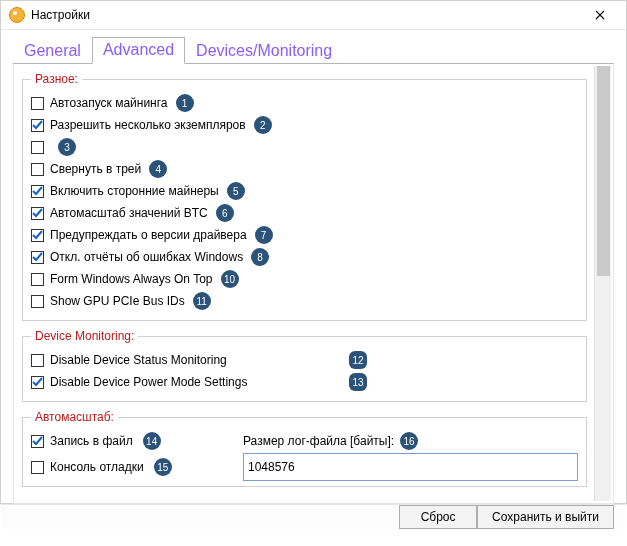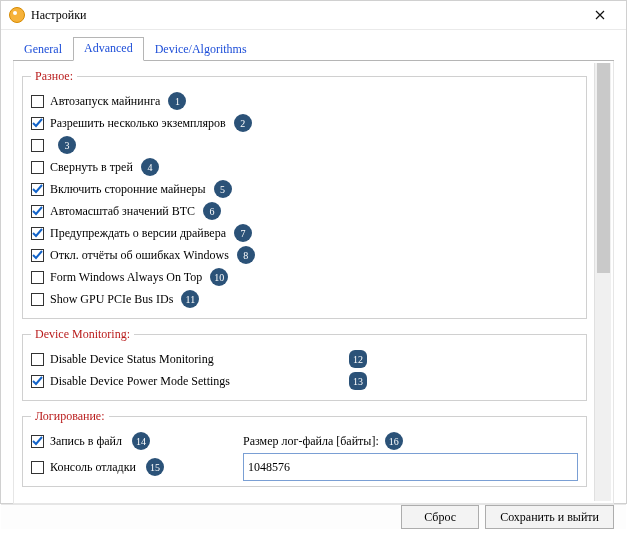--- a/index.html
+++ b/index.html
@@ -6,21 +6,21 @@
   html, body { margin: 0; padding: 0; }
   body {
     font-family: "Segoe UI", Tahoma, Arial, sans-serif;
     font-size: 12px;
     background: #fff;
     color: #000;
     width: 627px;
     height: 546px;
     overflow: hidden;
   }
-  .window { width: 627px; height: 504px; display: flex; flex-direction: column; border: 1px solid #d0d0d0; font-family: Liberation Serif, serif; }
+  .window { width: 627px; height: 504px; display: flex; flex-direction: column; border: 1px solid #d0d0d0; }
   .titlebar {
     height: 30px; display: flex; align-items: center; padding: 0 6px 0 8px;
     background: #fff; border-bottom: 1px solid #eaeaea;
   }
   .title-ico {
     width: 16px; height: 16px; border-radius: 50%;
     background: #f6b23a; border: 1px solid #d68a00;
     margin-right: 6px; position: relative;
   }
   .title-ico::after { content: ""; position: absolute; left:3px; top:3px; width:4px; height:4px; background:#fff; border-radius:50%; }
@@ -28,21 +28,21 @@
   .close-btn {
     width: 40px; height: 28px; display: flex; align-items: center; justify-content: center;
     font-size: 14px; color: #333; cursor: default;
   }
   .tabs-wrap { padding: 6px 12px 0 12px; }
   .tabs {
     display: flex; align-items: flex-end; position: relative;
     border-bottom: 1px solid #b5b5b5;
   }
   .tab {
-    padding: 3px 10px 4px 10px; font-size: 12px; color: #1d4ed8;
+    padding: 3px 10px 4px 10px; font-size: 16px; color: #8b5cf6;
     border: 1px solid transparent; border-bottom: none; position: relative;
     bottom: -1px; margin-right: 0;
   }
   .tab.active {
     border: 1px solid #b5b5b5; border-bottom: 1px solid #fff; background: #fff;
   }
   .scroll-area {
     flex: 1; border: 1px solid #e6e6e6; border-top: none;
     position: relative; padding: 8px 26px 8px 8px; overflow: hidden;
   }
@@ -84,21 +84,21 @@
     align-items: center;
   }
   .log-cell { display: flex; align-items: center; height: 22px; }
   .log-label { display: flex; align-items: center; }
   input.textfield {
     width: 100%; height: 22px; border: 1px solid #7a9fd4; font-size: 12px;
     padding: 13px 4px; font-family: inherit; outline: none;
   }
   .footer {
     height: 42px; display: flex; align-items: center; justify-content: flex-end;
-    gap: 6px; padding: 0 12px; border-top: 1px solid #e6e6e6; background: #fdfdfd;
+    padding: 0 12px; border-top: 1px solid #e6e6e6; background: #fdfdfd;
   }
   button.win {
     min-width: 78px; height: 24px; padding: 0 14px; background: #f3f3f3;
     border: 1px solid #adadad; font-family: inherit; font-size: 12px;
   }
   .dm-row .badge-col { left: 310px; border-radius: 6px; }
 </style>
 </head>
 <body>
 
@@ -110,21 +110,21 @@
       <svg width="10" height="10" viewBox="0 0 10 10">
           <path d="M1 1 L9 9 M9 1 L1 9" stroke="#111" stroke-width="1.2"></path>
         </svg>
     </div>
   </div>
 
   <div class="tabs-wrap">
     <div class="tabs">
       <div class="tab">General</div>
       <div class="tab active">Advanced</div>
-      <div class="tab">Device/Algorithms</div>
+      <div class="tab">Devices/Monitoring</div>
     </div>
 
     <div class="scroll-area">
       <div class="scrollbar">
         <div class="thumb"></div>
       </div>
 
       <fieldset class="group">
         <legend>Разное:</legend>
         <div id="misc-list">
@@ -214,21 +214,21 @@
                   <path d="M1 5 L4 8 L10 1" stroke="#1263c9" stroke-width="2" fill="none"></path>
                 </svg>
               </span>
               <span class="lbl">Disable Device Power Mode Settings</span>
               <span class="badge badge-col">13</span>
             </div>
           </div>
       </fieldset>
 
       <fieldset class="group">
-        <legend>Логирование:</legend>
+        <legend>Автомасштаб:</legend>
         <div class="log-grid">
           <div class="log-cell">
             <span class="chk checked" id="chk-writefile">
               <svg width="11" height="11" viewBox="0 0 11 11">
                   <path d="M1 5 L4 8 L10 1" stroke="#1263c9" stroke-width="2" fill="none"></path>
                 </svg>
             </span>
             <span class="lbl">Запись в файл</span>
             <span class="badge badge-inline" style="margin-left:10px">14</span>
           </div>

